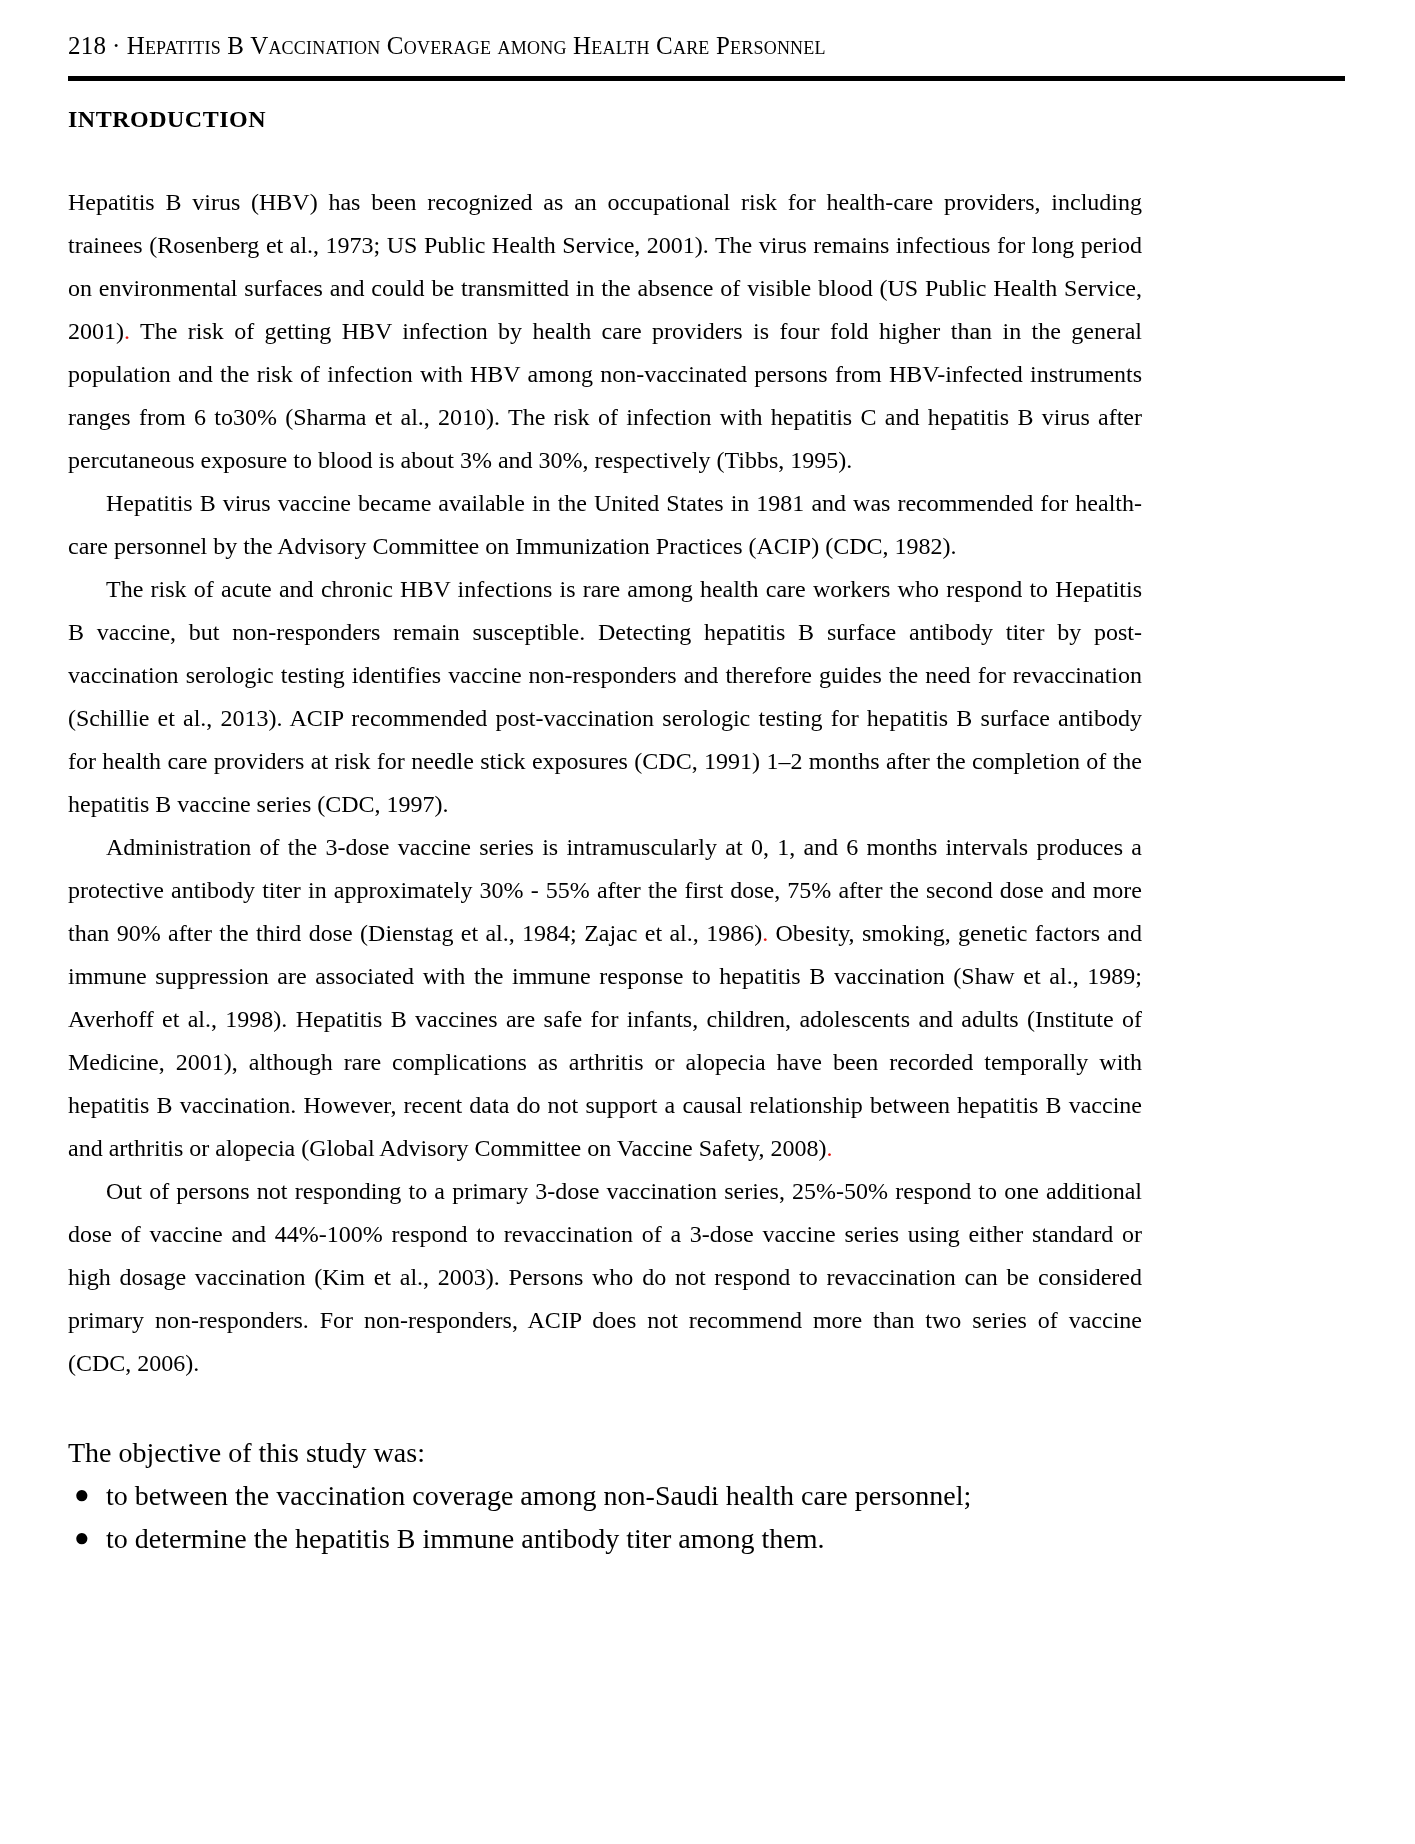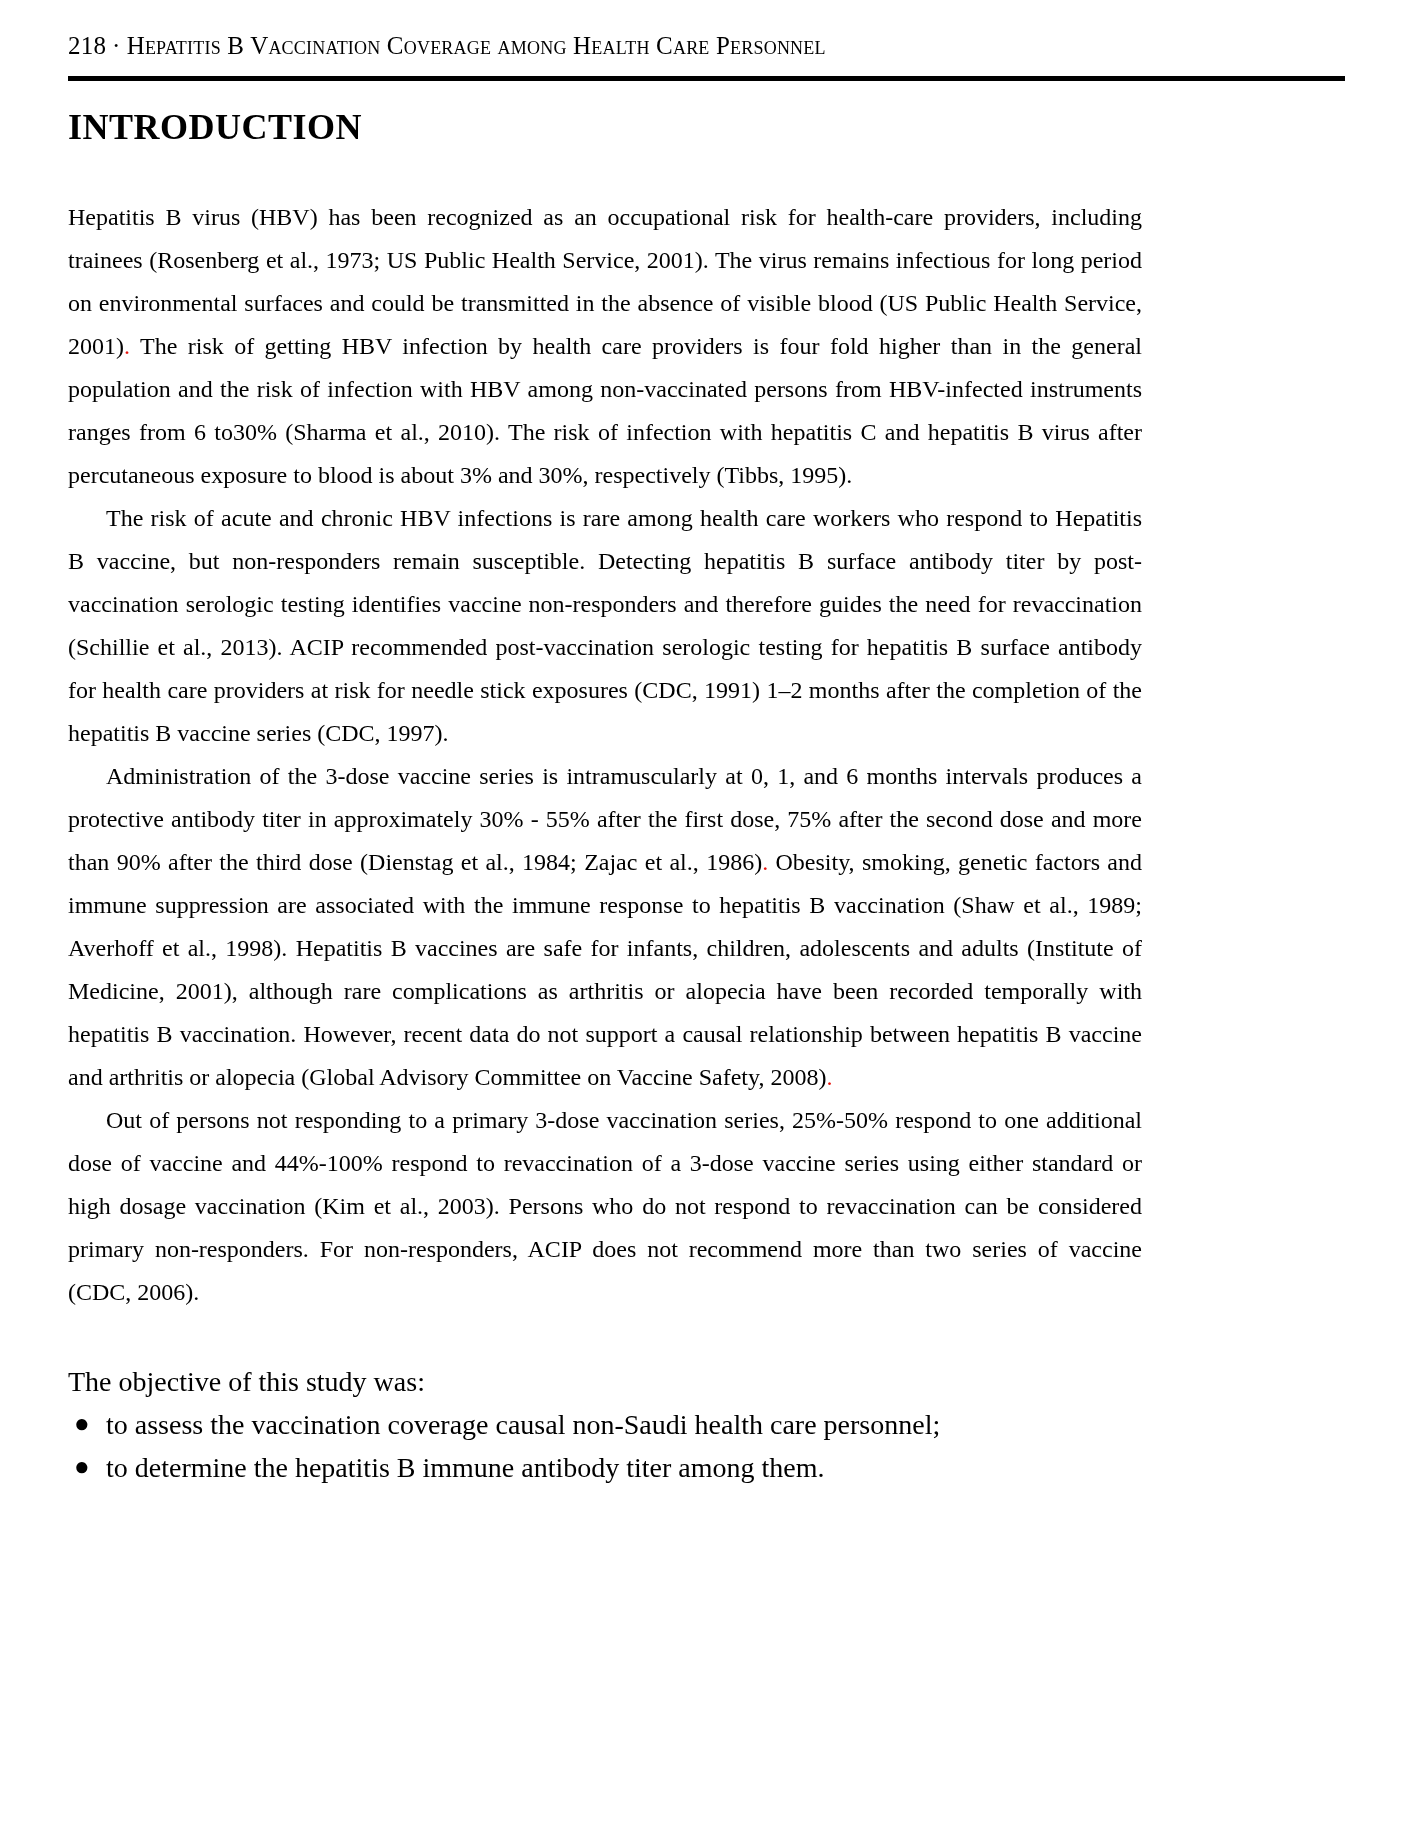--- a/index.html
+++ b/index.html
@@ -27,21 +27,21 @@
     top: 76px; left: 68px;
     width: 1277px; height: 5px;
     background: #000;
   }
   .content {
     position: absolute;
     top: 106px; left: 68px;
     width: 1074px;
   }
   h1.section-heading {
-    font-size: 36px;
+    font-size: 24px;
     font-weight: bold;
     letter-spacing: 0.5px;
     margin-bottom: 48px;
   }
   .body-p {
     font-size: 24px;
     line-height: 43px;
     text-align: justify;
   }
   .body-p.indent { text-indent: 38px; }
@@ -74,25 +74,26 @@
   <span>218</span><span class="sep">·</span><span class="sc">Hepatitis B Vaccination Coverage among Health Care Personnel</span>
 </header>
 
 <div class="header-rule"></div>
 
 <main class="content">
   <h1 class="section-heading">INTRODUCTION</h1>
 
   <div>
       <p class="body-p"><span>Hepatitis B virus (HBV) has been recognized as an occupational risk for health-care providers, including trainees (Rosenberg et al., 1973; US Public Health Service, 2001). The virus remains infectious for long period on environmental surfaces and could be transmitted in the absence of visible blood (US Public Health Service, 2001)</span><span class="red">.</span><span> The risk of getting HBV infection by health care providers is four fold higher than in the general population and the risk of infection with HBV among non-vaccinated persons from HBV-infected instruments ranges from 6 to30% (Sharma et al., 2010). The risk of infection with hepatitis C and hepatitis B virus after percutaneous exposure to blood is about 3% and 30%, respectively (Tibbs, 1995).</span></p>
+      <p class="body-p indent"><span>Hepatitis B virus vaccine became available in the United States in 1981 and was recommended for health-care personnel by the Advisory Committee on Immunization Practices (ACIP) (CDC, 1982).</span></p>
       <p class="body-p indent"><span>The risk of acute and chronic HBV infections is rare among health care workers who respond to Hepatitis B vaccine, but non-responders remain susceptible. Detecting hepatitis B surface antibody titer by post-vaccination serologic testing identifies vaccine non-responders and therefore guides the need for revaccination (Schillie et al., 2013). ACIP recommended post-vaccination serologic testing for hepatitis B surface antibody  for health care providers at risk for needle stick exposures (CDC, 1991) 1–2 months after the completion of the hepatitis B vaccine series (CDC, 1997).</span></p>
       <p class="body-p indent"><span>Administration of the 3-dose vaccine series is intramuscularly at 0, 1, and 6 months intervals produces a protective antibody titer in approximately 30% - 55% after the first dose, 75% after the second dose and more than 90% after the third dose (Dienstag et al., 1984; Zajac et al., 1986)</span><span class="red">.</span><span> Obesity, smoking, genetic factors and immune suppression are associated with the immune response to hepatitis B vaccination (Shaw et al., 1989; Averhoff et al., 1998). Hepatitis B vaccines are safe for infants, children, adolescents and adults (Institute of Medicine, 2001), although rare complications as arthritis or alopecia have been recorded temporally with hepatitis B vaccination. However, recent data do not support a causal relationship between hepatitis B vaccine and arthritis or alopecia (Global Advisory Committee on Vaccine Safety, 2008)</span><span class="red">.</span></p>
       <p class="body-p indent"><span>Out of persons not responding to a primary 3-dose vaccination series, 25%-50% respond to one additional dose of vaccine and 44%-100% respond to revaccination of a 3-dose vaccine series using either standard or high dosage vaccination (Kim et al., 2003). Persons who do not respond to revaccination can be considered primary non-responders. For non-responders, ACIP does not recommend more than two series of vaccine (CDC, 2006).</span></p>
     </div>
 
   <div class="objective-block">
     <p class="objective-lead">The objective of this study was:</p>
     <ul class="objective-list">
-        <li><span class="dot">●</span><span>to assess the vaccination coverage causal non-Saudi health care personnel;</span></li>
+        <li><span class="dot">●</span><span>to between the vaccination coverage among non-Saudi health care personnel;</span></li>
         <li><span class="dot">●</span><span>to determine the hepatitis B immune antibody titer among them.</span></li>
       </ul>
   </div>
 </main>
 
 </body></html>

